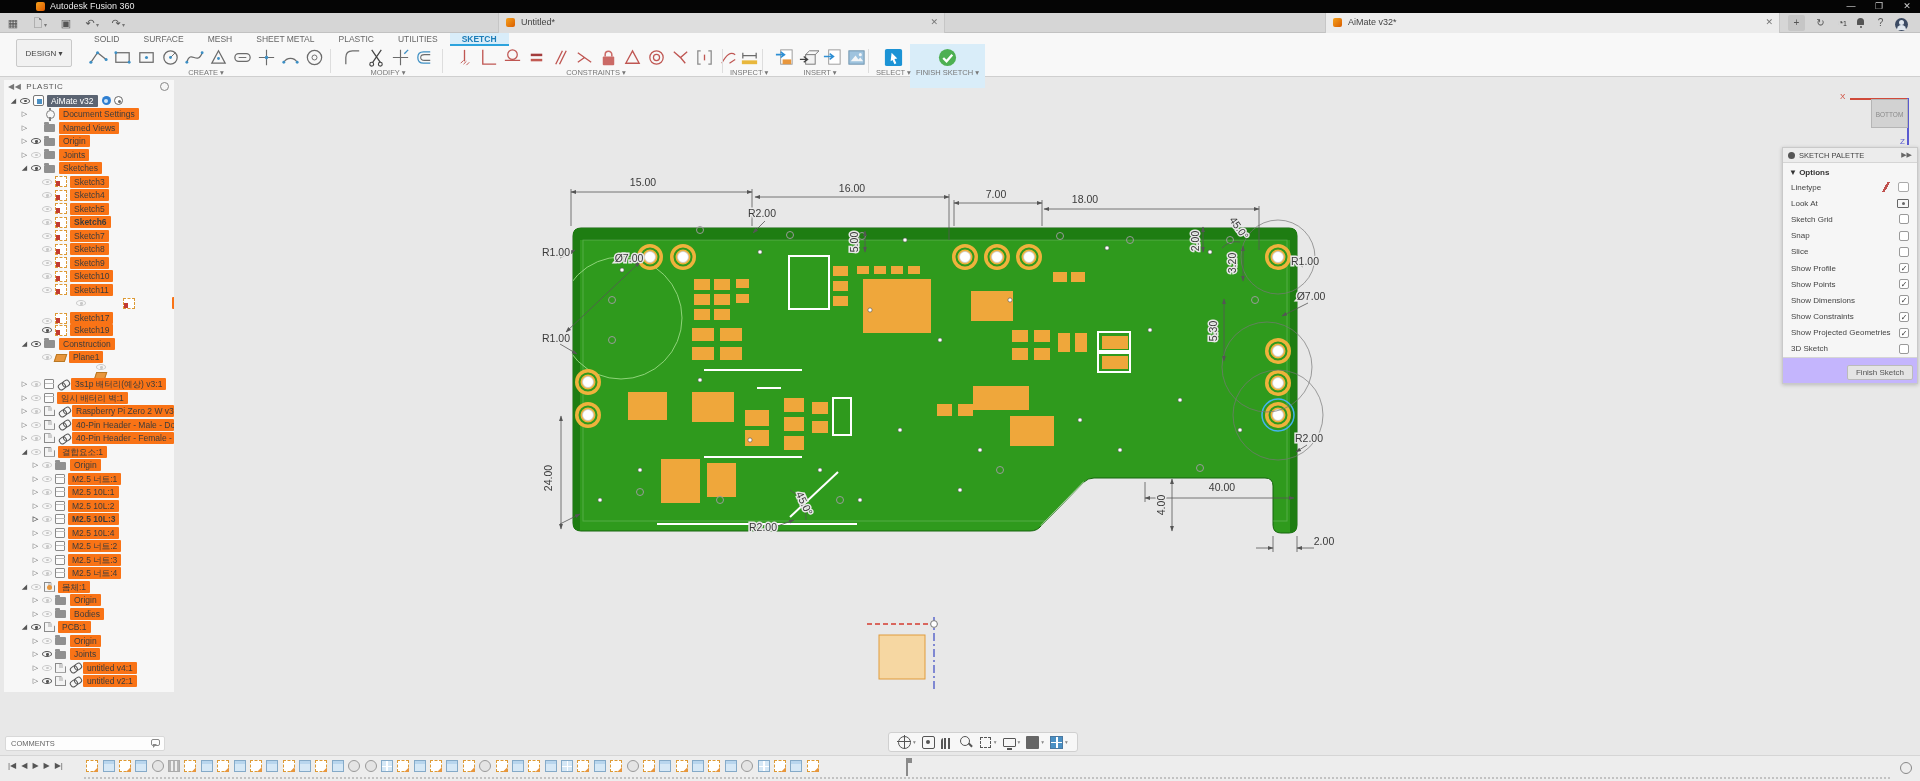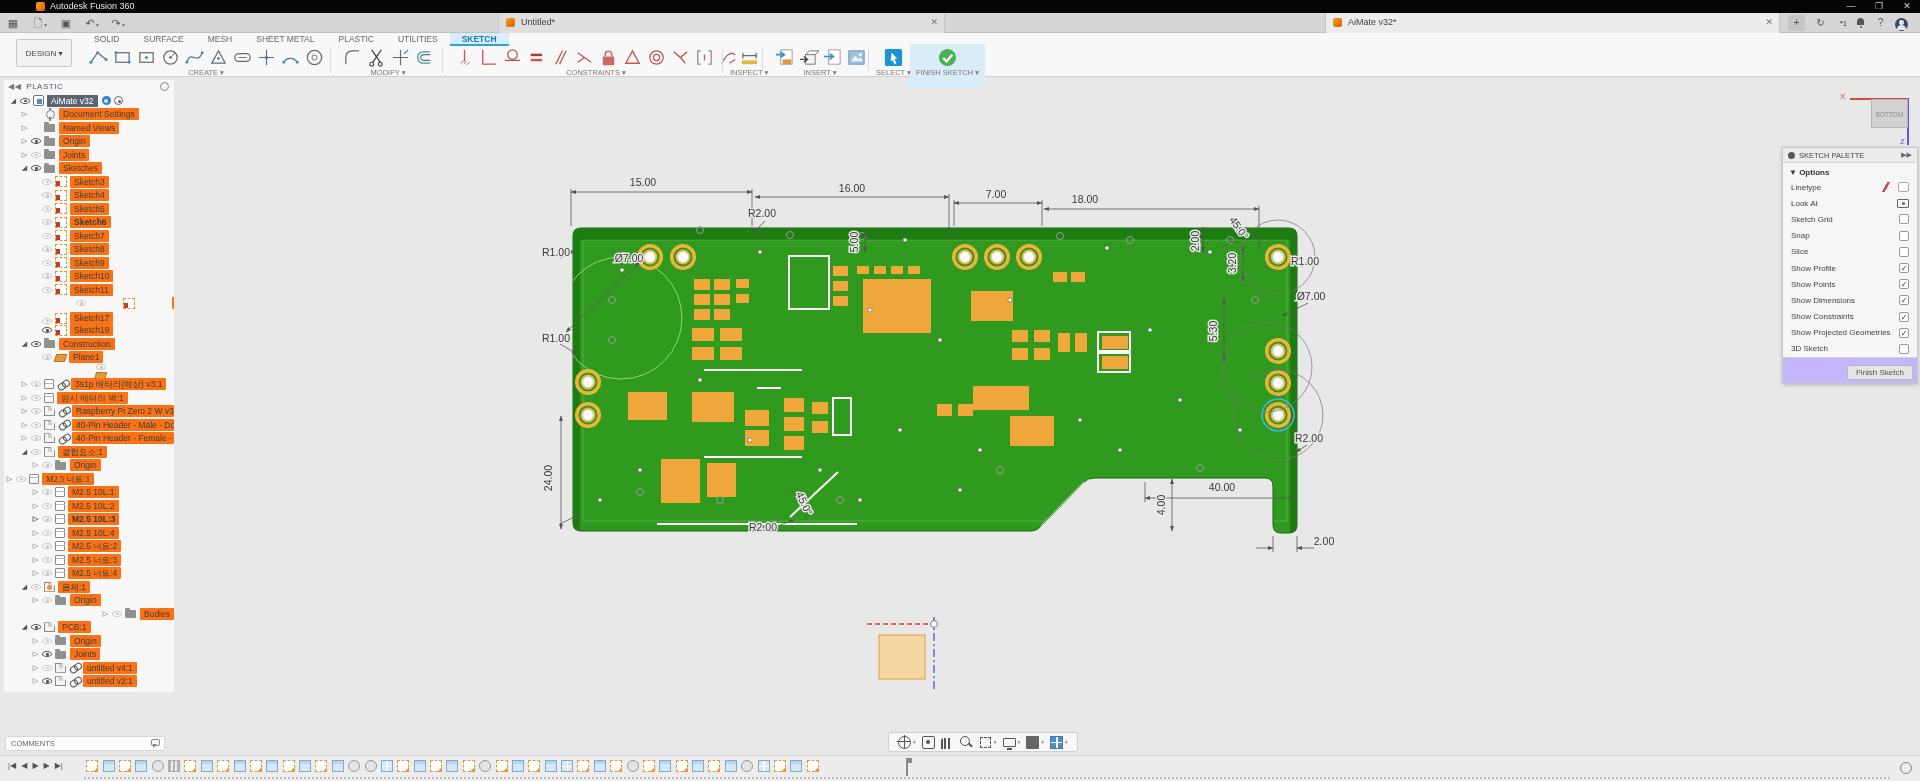--- a/index.html
+++ b/index.html
@@ -802,21 +802,21 @@
           <span class="eye off"></span>
           <span class="tic tic-comp"></span>
           <span class="lab">결합요소:1</span>
         </div>
         <div class="trow" style="padding-left: 26px;">
           <span class="exp">▷</span>
           <span class="eye off"></span>
           <span class="tic tic-folder"></span>
           <span class="lab">Origin</span>
         </div>
-        <div class="trow" style=" font-family: Liberation Serif, serif;">
+        <div class="trow" style="padding-left: 26px;">
           <span class="exp">▷</span>
           <span class="eye off"></span>
           <span class="tic tic-body"></span>
           <span class="lab">M2.5 너트:1</span>
         </div>
         <div class="trow" style="padding-left: 26px;">
           <span class="exp">▷</span>
           <span class="eye off"></span>
           <span class="tic tic-body"></span>
           <span class="lab">M2.5 10L:1</span>
@@ -862,21 +862,21 @@
           <span class="eye off"></span>
           <span class="tic tic-comp edit"></span>
           <span class="lab">몸체:1</span>
         </div>
         <div class="trow" style="padding-left: 26px;">
           <span class="exp">▷</span>
           <span class="eye off"></span>
           <span class="tic tic-folder"></span>
           <span class="lab">Origin</span>
         </div>
-        <div class="trow" style="padding-left: 26px; justify-content: flex-end;">
+        <div class="trow" style="padding-left: 26px;">
           <span class="exp">▷</span>
           <span class="eye off"></span>
           <span class="tic tic-folder"></span>
           <span class="lab">Bodies</span>
         </div>
         <div class="trow" style="padding-left: 15px;">
           <span class="exp">◢</span>
           <span class="eye"></span>
           <span class="tic tic-comp"></span>
           <span class="lab">PCB:1</span>

